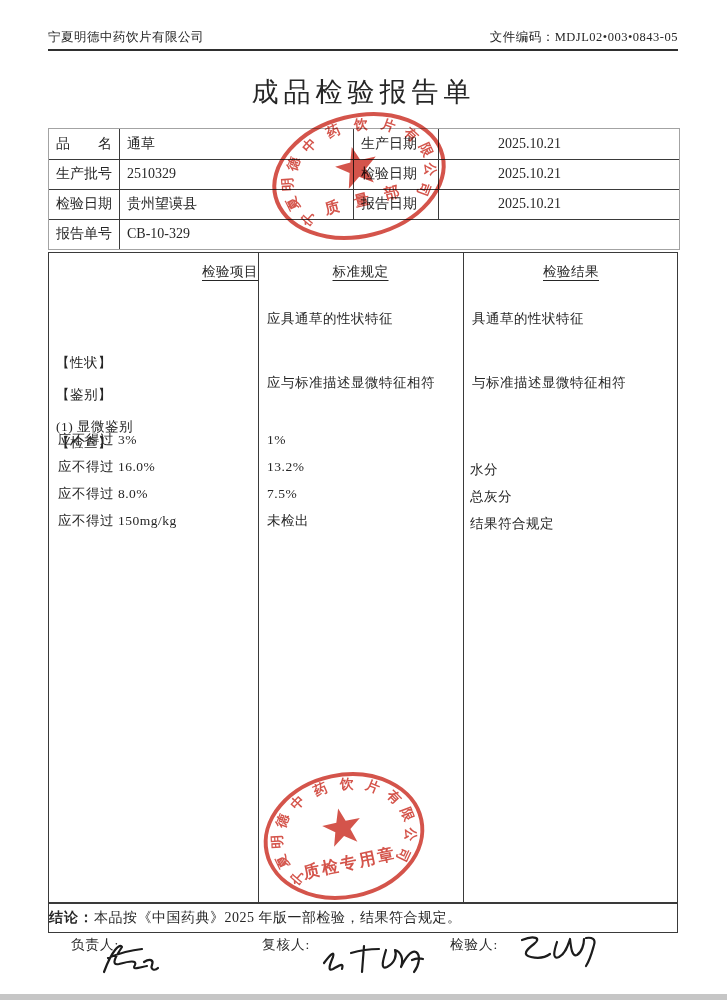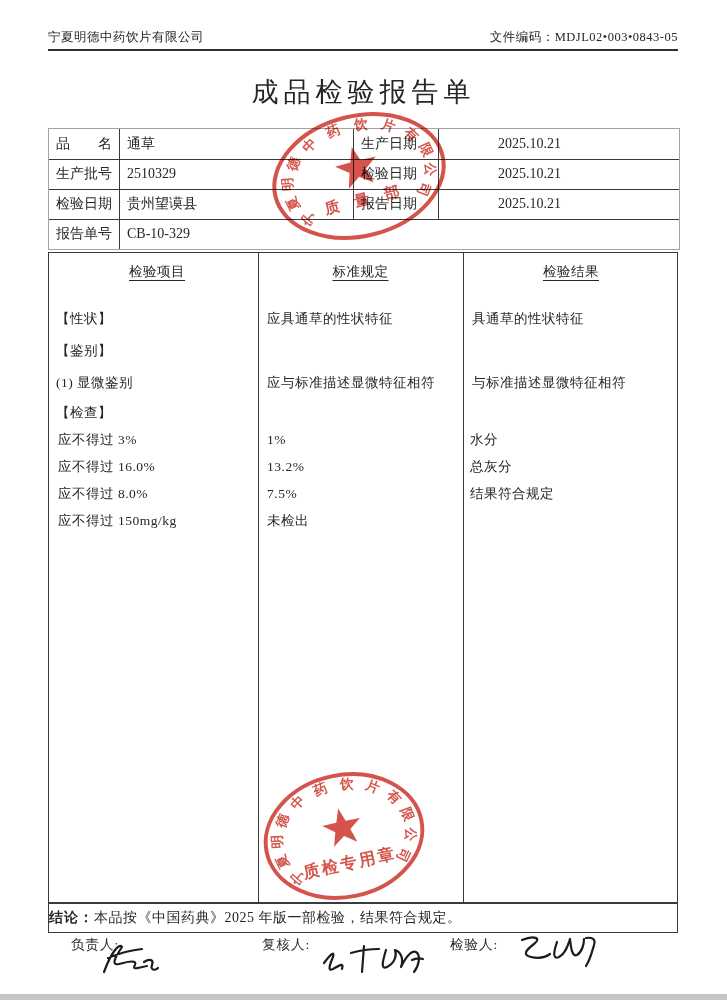--- a/index.html
+++ b/index.html
@@ -23,22 +23,22 @@
 
   
   .mtable{position:absolute;left:48px;top:252px;width:630px;height:651px;
           border:1px solid #3a3a3a;box-sizing:border-box;font-size:13.5px;}
   .mtable .vline{position:absolute;top:0;bottom:0;width:1px;background:#3a3a3a;}
   .mgrid{display:grid;grid-template-columns:209px 205px 216px;
          grid-template-rows:50px 32px 32px 32px 27px 27px 27px 27px 27px;}
   .mgrid > div{display:flex;align-items:center;letter-spacing:0.5px;}
   .th{justify-content:center;align-items:flex-start !important;padding-top:10px;}
   .th span{text-decoration:underline;text-underline-offset:4px;}
-  .thl{justify-content:center;padding-left:7px;}
-  .ci{padding-left:7px;}
+  .thl{justify-content:flex-end;padding-left:7px;}
+  .ci{padding-left:7px;margin-top:44px;}
   .cs{padding-left:9px;font-family:Liberation Serif, serif;}
   .cr{padding-left:9px;}
 
   
   .concl{position:absolute;left:48px;top:903px;width:630px;height:30px;
          border:1px solid #3a3a3a;box-sizing:border-box;line-height:28px;
          font-size:14px;letter-spacing:0.5px;overflow:hidden;}
   .concl b{letter-spacing:1px;}
 
   

